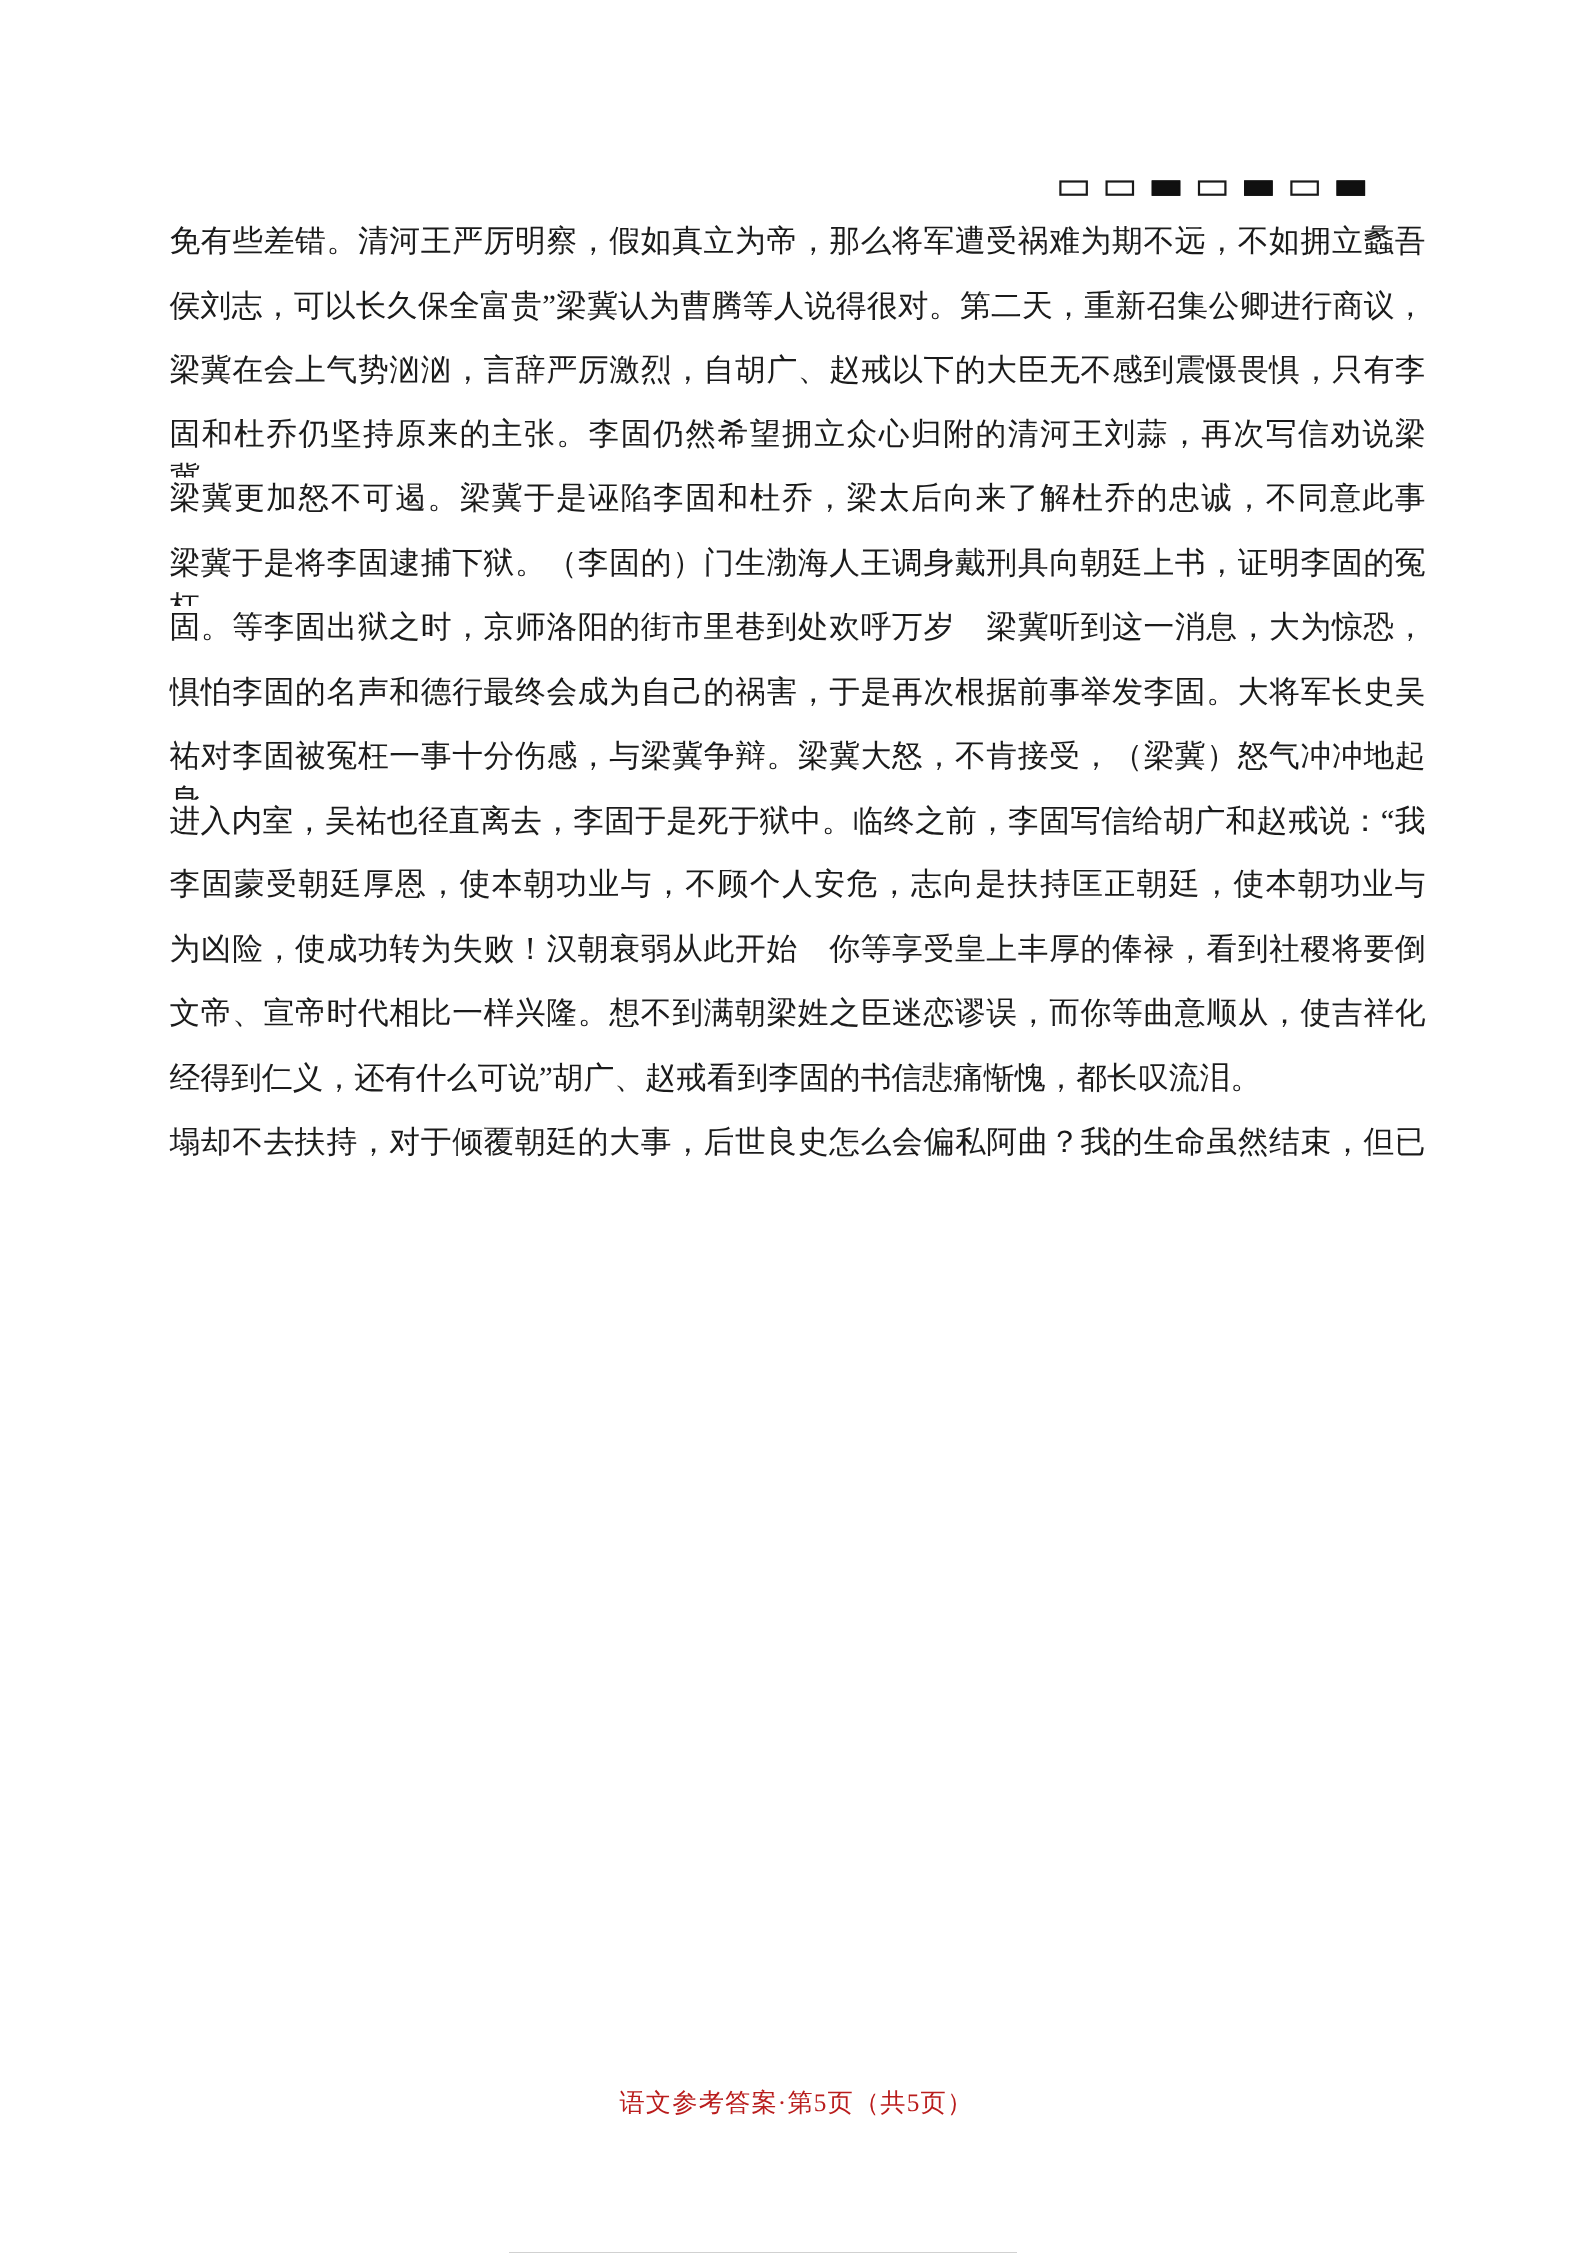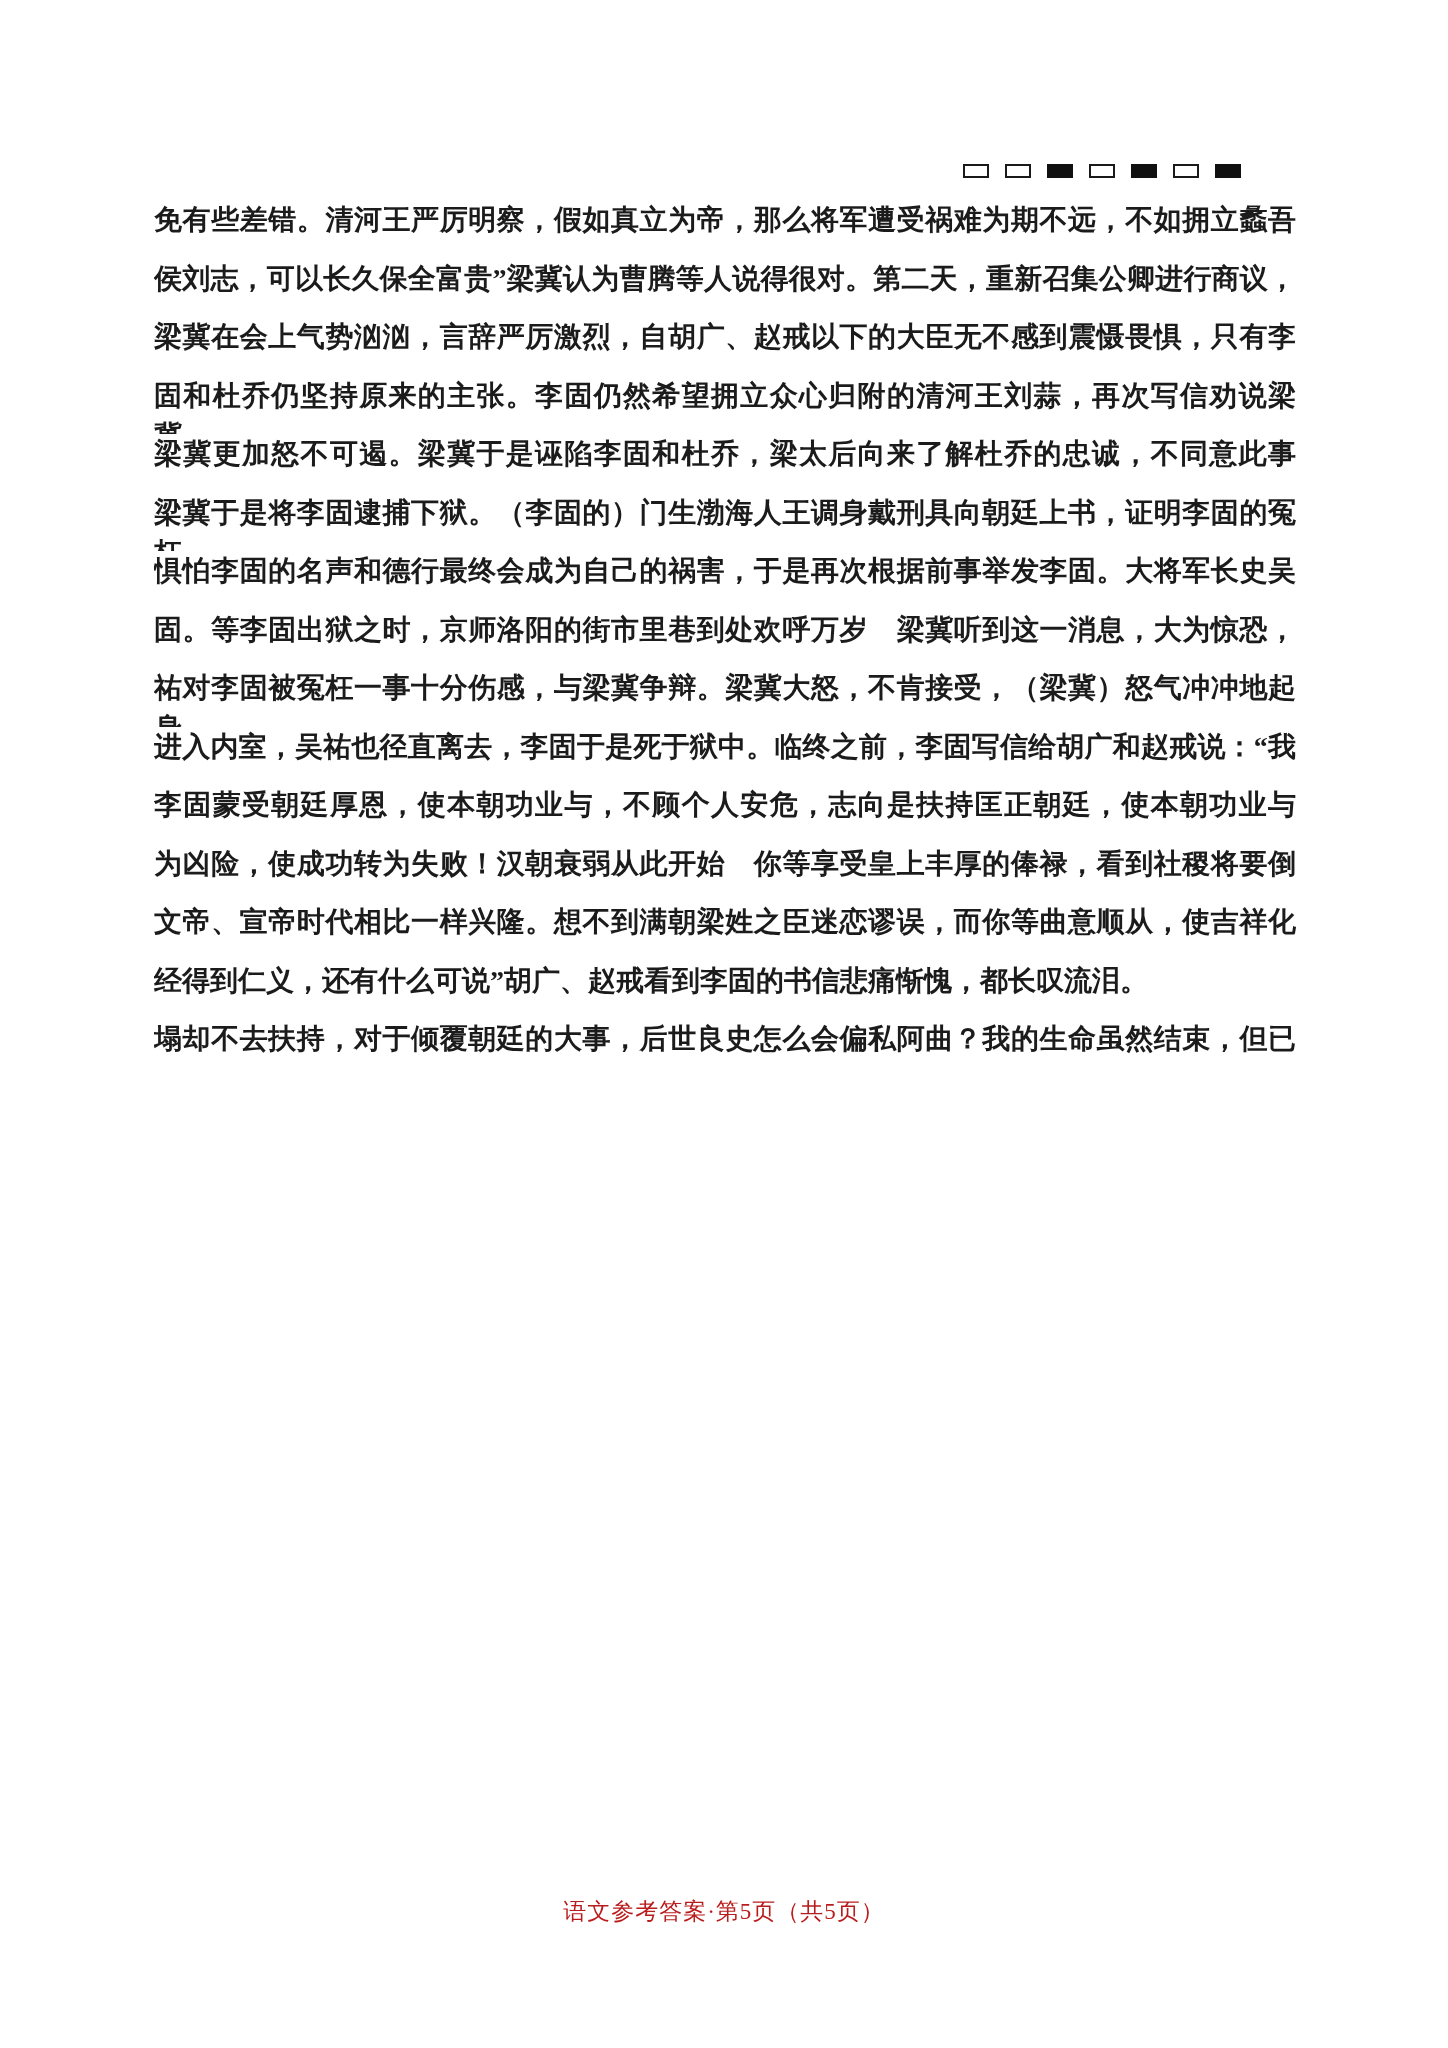--- a/index.html
+++ b/index.html
@@ -35,21 +35,20 @@
   .mark.filled {
     background: #101010;
     border-color: #101010;
   }
   
   .text-block {
     position: absolute;
     left: 154px;
     top: 200px;
     width: 1142px;
-    font-weight: bold;
   }
   .tline {
     height: 58.5px;
     font-size: 28px;
     line-height: 40px;
     letter-spacing: 0px;
     text-align: justify;
     text-align-last: justify;
     text-justify: inter-character;
     overflow: hidden;
@@ -85,22 +84,22 @@
     <span class="mark filled"></span>
   </div>
 
   <div class="text-block">
     <div class="tline">免有些差错。清河王严厉明察，假如真立为帝，那么将军遭受祸难为期不远，不如拥立蠡吾</div>
     <div class="tline">侯刘志，可以长久保全富贵”梁冀认为曹腾等人说得很对。第二天，重新召集公卿进行商议，</div>
     <div class="tline">梁冀在会上气势汹汹，言辞严厉激烈，自胡广、赵戒以下的大臣无不感到震慑畏惧，只有李</div>
     <div class="tline">固和杜乔仍坚持原来的主张。李固仍然希望拥立众心归附的清河王刘蒜，再次写信劝说梁冀，</div>
     <div class="tline">梁冀更加怒不可遏。梁冀于是诬陷李固和杜乔，梁太后向来了解杜乔的忠诚，不同意此事</div>
     <div class="tline">梁冀于是将李固逮捕下狱。（李固的）门生渤海人王调身戴刑具向朝廷上书，证明李固的冤枉。</div>
+    <div class="tline">固。等李固出狱之时，京师洛阳的街市里巷到处欢呼万岁　梁冀听到这一消息，大为惊恐，</div>
     <div class="tline">惧怕李固的名声和德行最终会成为自己的祸害，于是再次根据前事举发李固。大将军长史吴</div>
-    <div class="tline">固。等李固出狱之时，京师洛阳的街市里巷到处欢呼万岁　梁冀听到这一消息，大为惊恐，</div>
     <div class="tline">祐对李固被冤枉一事十分伤感，与梁冀争辩。梁冀大怒，不肯接受，（梁冀）怒气冲冲地起身</div>
     <div class="tline">进入内室，吴祐也径直离去，李固于是死于狱中。临终之前，李固写信给胡广和赵戒说：“我</div>
     <div class="tline">李固蒙受朝廷厚恩，使本朝功业与，不顾个人安危，志向是扶持匡正朝廷，使本朝功业与</div>
     <div class="tline">为凶险，使成功转为失败！汉朝衰弱从此开始　你等享受皇上丰厚的俸禄，看到社稷将要倒</div>
     <div class="tline">文帝、宣帝时代相比一样兴隆。想不到满朝梁姓之臣迷恋谬误，而你等曲意顺从，使吉祥化</div>
     <div class="tline last">经得到仁义，还有什么可说”胡广、赵戒看到李固的书信悲痛惭愧，都长叹流泪。</div>
     <div class="tline">塌却不去扶持，对于倾覆朝廷的大事，后世良史怎么会偏私阿曲？我的生命虽然结束，但已</div>
   </div>
 
   <div class="footer">语文参考答案·第5页（共5页）</div>

